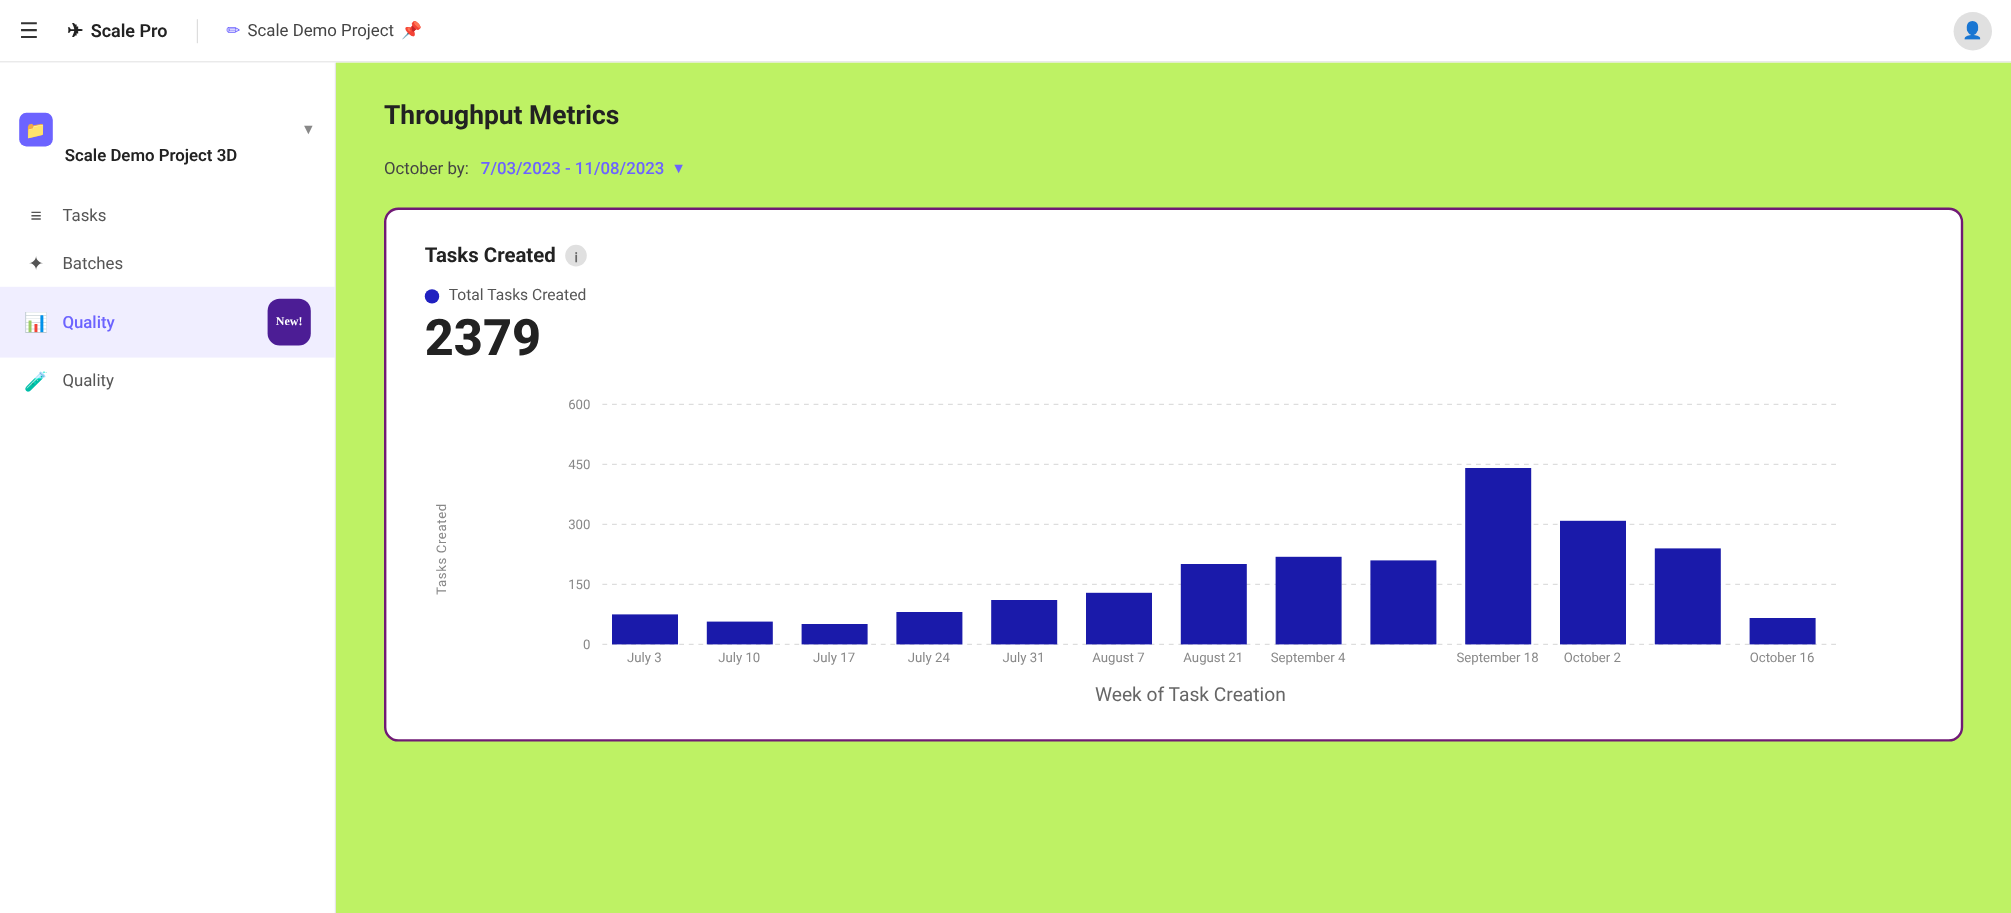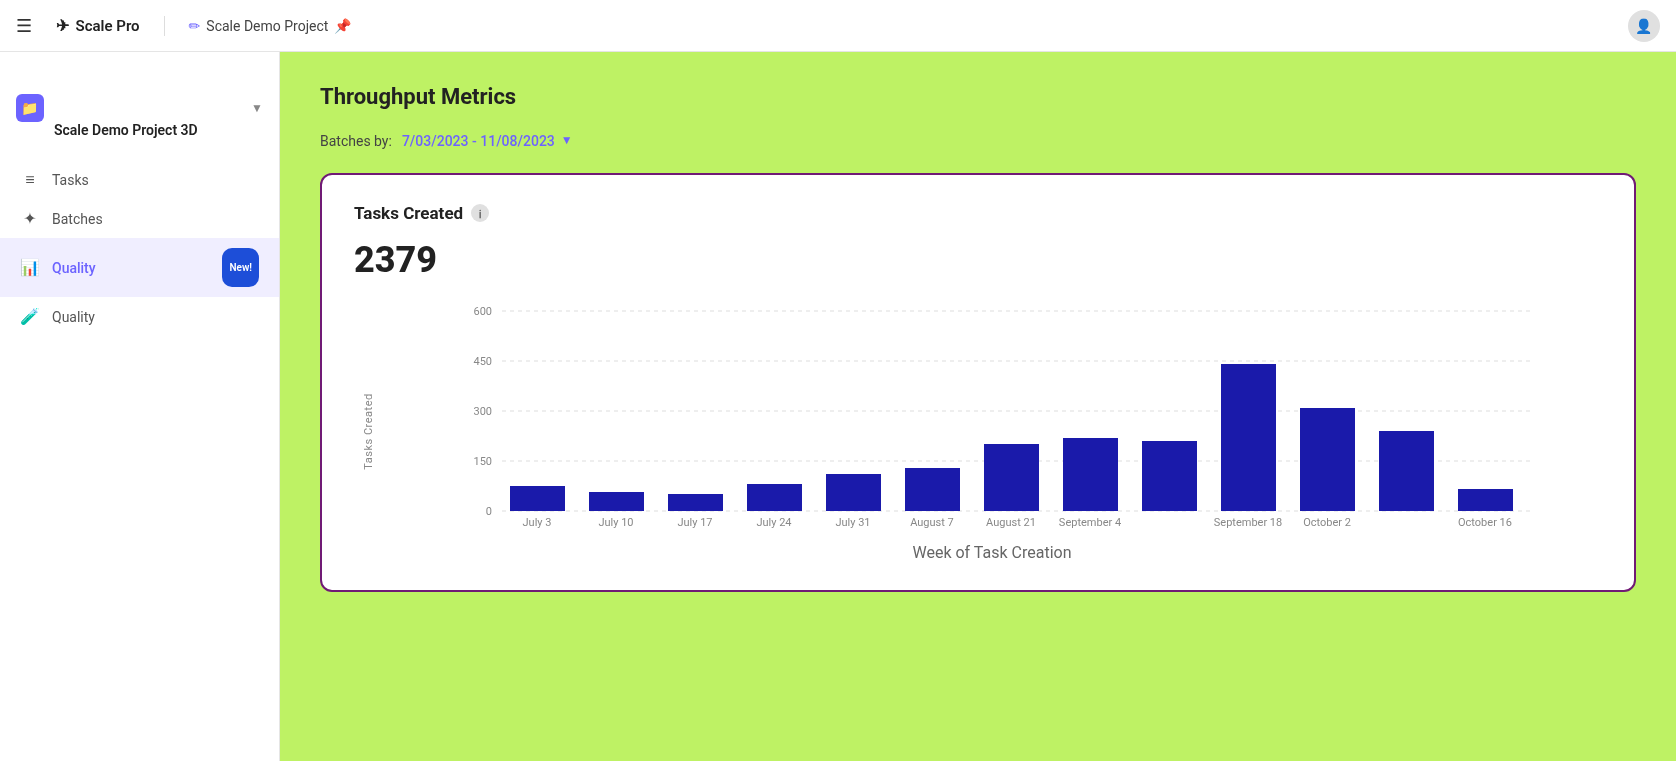--- a/index.html
+++ b/index.html
@@ -100,26 +100,27 @@
       transition: background 0.15s;
     }
     .sidebar-nav-item.active {
       background: #f0eeff;
       color: #6c63ff;
       font-weight: 500;
     }
     .sidebar-nav-icon { font-size: 16px; width: 20px; text-align: center; }
     .sidebar-nav-label { flex: 1; }
     .new-badge {
-      background: #1d4ed8;
+      background: #4c1d95;
       color: #fff;
       font-size: 10px;
       font-weight: 600;
       padding: 14px 7px;
       border-radius: 10px;
+      font-family: Liberation Serif, serif;
     }
 
     .content {
       flex: 1;
       overflow-y: auto;
       padding: 32px 40px;
       background: #bef264;
     }
 
     .page-title {
@@ -185,21 +186,21 @@
     .legend-dot {
       width: 12px; height: 12px;
       border-radius: 50%;
       background: #2020c0;
     }
     .legend-label {
       font-size: 13px;
       color: #555;
     }
     .total-count {
-      font-size: 36px;
+      font-size: 42px;
       font-weight: 800;
       color: #222;
       margin-bottom: 20px;
     }
 
     .axis-label-y {
       font-size: 11px;
       fill: #888;
     }
     .axis-label-x {
@@ -264,33 +265,37 @@
     <div class="sidebar-nav-item">
       <span class="sidebar-nav-icon">🧪</span>
       <span class="sidebar-nav-label">Quality</span>
     </div>
   </div>
 
   <div class="content">
     <div class="page-title">Throughput Metrics</div>
 
     <div class="filter-row">
-      <span class="filter-label">Batches by:</span>
+      <span class="filter-label">October by:</span>
       <div class="filter-dropdown">
         <span>7/03/2023 - 11/08/2023</span>
         <span class="filter-dropdown-arrow">▼</span>
       </div>
     </div>
 
     <div class="chart-card">
       <div class="chart-card-title">
         <span>Tasks Created</span>
         <div class="info-icon">ℹ</div>
       </div>
 
+      <div class="legend-row">
+        <div class="legend-dot"></div>
+        <span class="legend-label">Total Tasks Created</span>
+      </div>
       <div class="total-count">2379</div>
 
       <div style="display:flex; align-items:stretch; gap:0;">
 
         <div style="display:flex; align-items:center; justify-content:center; width:28px; flex-shrink:0;">
           <span style="transform:rotate(-90deg); white-space:nowrap; font-size:11px; color:#888; letter-spacing:0.5px;">Tasks Created</span>
         </div>
         <div style="flex:1;">
           <svg id="bar-chart" viewBox="0 0 1100 230" width="100%" height="230">
 

